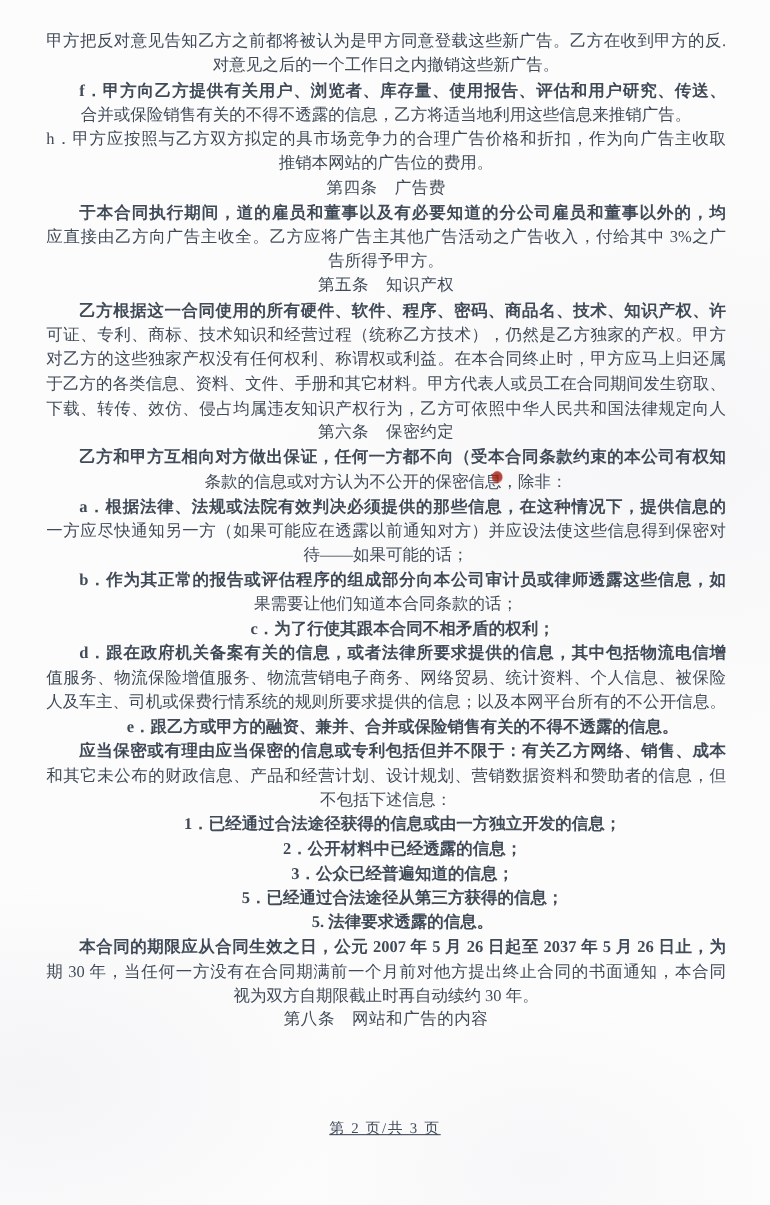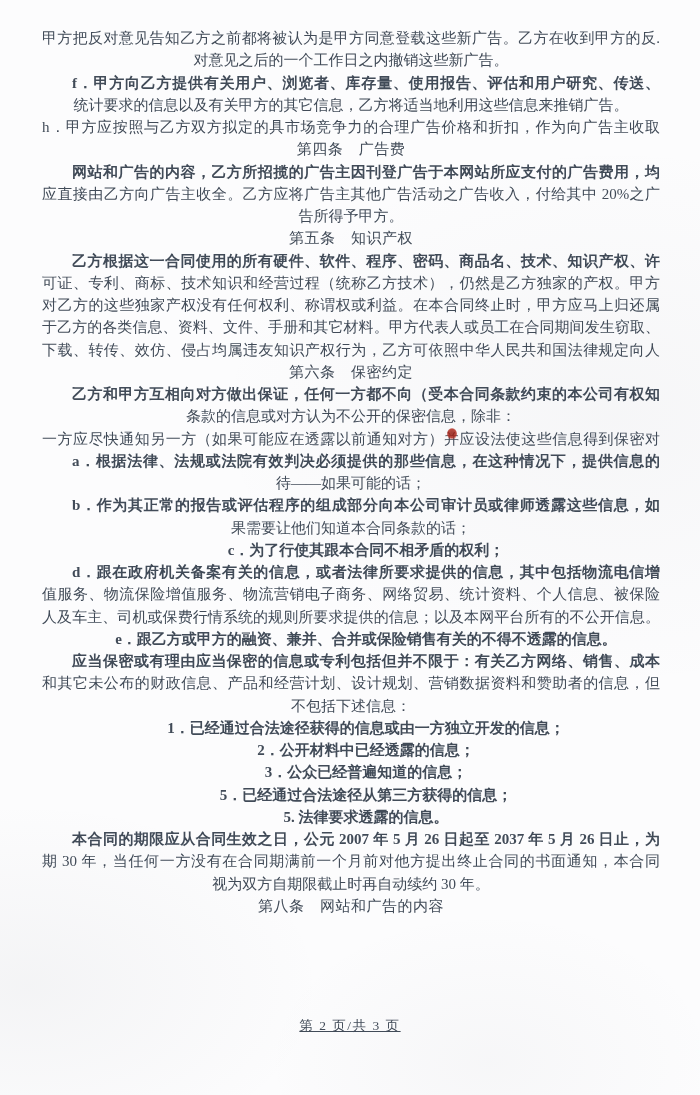--- a/index.html
+++ b/index.html
@@ -31,21 +31,21 @@
     text-align:center;
     -webkit-font-smoothing:antialiased;
   }
   .line.indent{text-indent:2em;font-weight:bold;}
   .line.fill{
     white-space:normal;
     text-align:justify;
     text-align-last:justify;
     overflow:hidden;
   }
-  .line.heading{letter-spacing:0.5px;}
+  .line.heading{letter-spacing:0.5px;font-family:Liberation Mono, monospace;}
   .footer{
     position:absolute;top:1017px;left:0;width:100%;
     text-align:center;font-size:13.5px;color:var(--ink);
     letter-spacing:1.5px;
     text-decoration:underline;
   }
   .red-blot{
     position:absolute;left:447px;top:428px;width:10px;height:12px;
     border-radius:50%;
     background:radial-gradient(circle at 50% 45%, #8f1b10 0%, var(--blot) 50%, rgba(176,42,30,0) 78%);
@@ -54,37 +54,38 @@
   }
 </style>
 </head>
 <body>
 
 <div class="page">
   <div class="content">
       <div class="line fill">甲方把反对意见告知乙方之前都将被认为是甲方同意登载这些新广告。乙方在收到甲方的反.</div>
       <div class="line">对意见之后的一个工作日之内撤销这些新广告。</div>
       <div class="line indent fill">f．甲方向乙方提供有关用户、浏览者、库存量、使用报告、评估和用户研究、传送、</div>
-      <div class="line">统计要求的信息以及有关甲方的其它信息，乙方将适当地利用这些信息来推销广告。</div>
+      <div class="line">合并或保险销售有关的不得不透露的信息，乙方将适当地利用这些信息来推销广告。</div>
       <div class="line fill">h．甲方应按照与乙方双方拟定的具市场竞争力的合理广告价格和折扣，作为向广告主收取</div>
+      <div class="line">推销本网站的广告位的费用。</div>
       <div class="line heading">第四条　广告费</div>
-      <div class="line indent fill">网站和广告的内容，乙方所招揽的广告主因刊登广告于本网站所应支付的广告费用，均</div>
-      <div class="line fill">应直接由乙方向广告主收全。乙方应将广告主其他广告活动之广告收入，付给其中 20%之广</div>
+      <div class="line indent fill">于本合同执行期间，道的雇员和董事以及有必要知道的分公司雇员和董事以外的，均</div>
+      <div class="line fill">应直接由乙方向广告主收全。乙方应将广告主其他广告活动之广告收入，付给其中 3%之广</div>
       <div class="line">告所得予甲方。</div>
       <div class="line heading">第五条　知识产权</div>
       <div class="line indent fill">乙方根据这一合同使用的所有硬件、软件、程序、密码、商品名、技术、知识产权、许</div>
       <div class="line fill">可证、专利、商标、技术知识和经营过程（统称乙方技术），仍然是乙方独家的产权。甲方</div>
       <div class="line fill">对乙方的这些独家产权没有任何权利、称谓权或利益。在本合同终止时，甲方应马上归还属</div>
       <div class="line fill">于乙方的各类信息、资料、文件、手册和其它材料。甲方代表人或员工在合同期间发生窃取、</div>
       <div class="line fill">下载、转传、效仿、侵占均属违友知识产权行为，乙方可依照中华人民共和国法律规定向人</div>
       <div class="line heading">第六条　保密约定</div>
       <div class="line indent fill">乙方和甲方互相向对方做出保证，任何一方都不向（受本合同条款约束的本公司有权知</div>
       <div class="line">条款的信息或对方认为不公开的保密信息，除非：</div>
+      <div class="line indent fill">a．根据法律、法规或法院有效判决必须提供的那些信息，在这种情况下，提供信息的</div>
       <div class="line fill">一方应尽快通知另一方（如果可能应在透露以前通知对方）并应设法使这些信息得到保密对</div>
-      <div class="line indent fill">a．根据法律、法规或法院有效判决必须提供的那些信息，在这种情况下，提供信息的</div>
       <div class="line">待——如果可能的话；</div>
       <div class="line indent fill">b．作为其正常的报告或评估程序的组成部分向本公司审计员或律师透露这些信息，如</div>
       <div class="line">果需要让他们知道本合同条款的话；</div>
       <div class="line indent">c．为了行使其跟本合同不相矛盾的权利；</div>
       <div class="line indent fill">d．跟在政府机关备案有关的信息，或者法律所要求提供的信息，其中包括物流电信增</div>
       <div class="line fill">值服务、物流保险增值服务、物流营销电子商务、网络贸易、统计资料、个人信息、被保险</div>
       <div class="line fill">人及车主、司机或保费行情系统的规则所要求提供的信息；以及本网平台所有的不公开信息。</div>
       <div class="line indent">e．跟乙方或甲方的融资、兼并、合并或保险销售有关的不得不透露的信息。</div>
       <div class="line indent fill">应当保密或有理由应当保密的信息或专利包括但并不限于：有关乙方网络、销售、成本</div>
       <div class="line fill">和其它未公布的财政信息、产品和经营计划、设计规划、营销数据资料和赞助者的信息，但</div>

